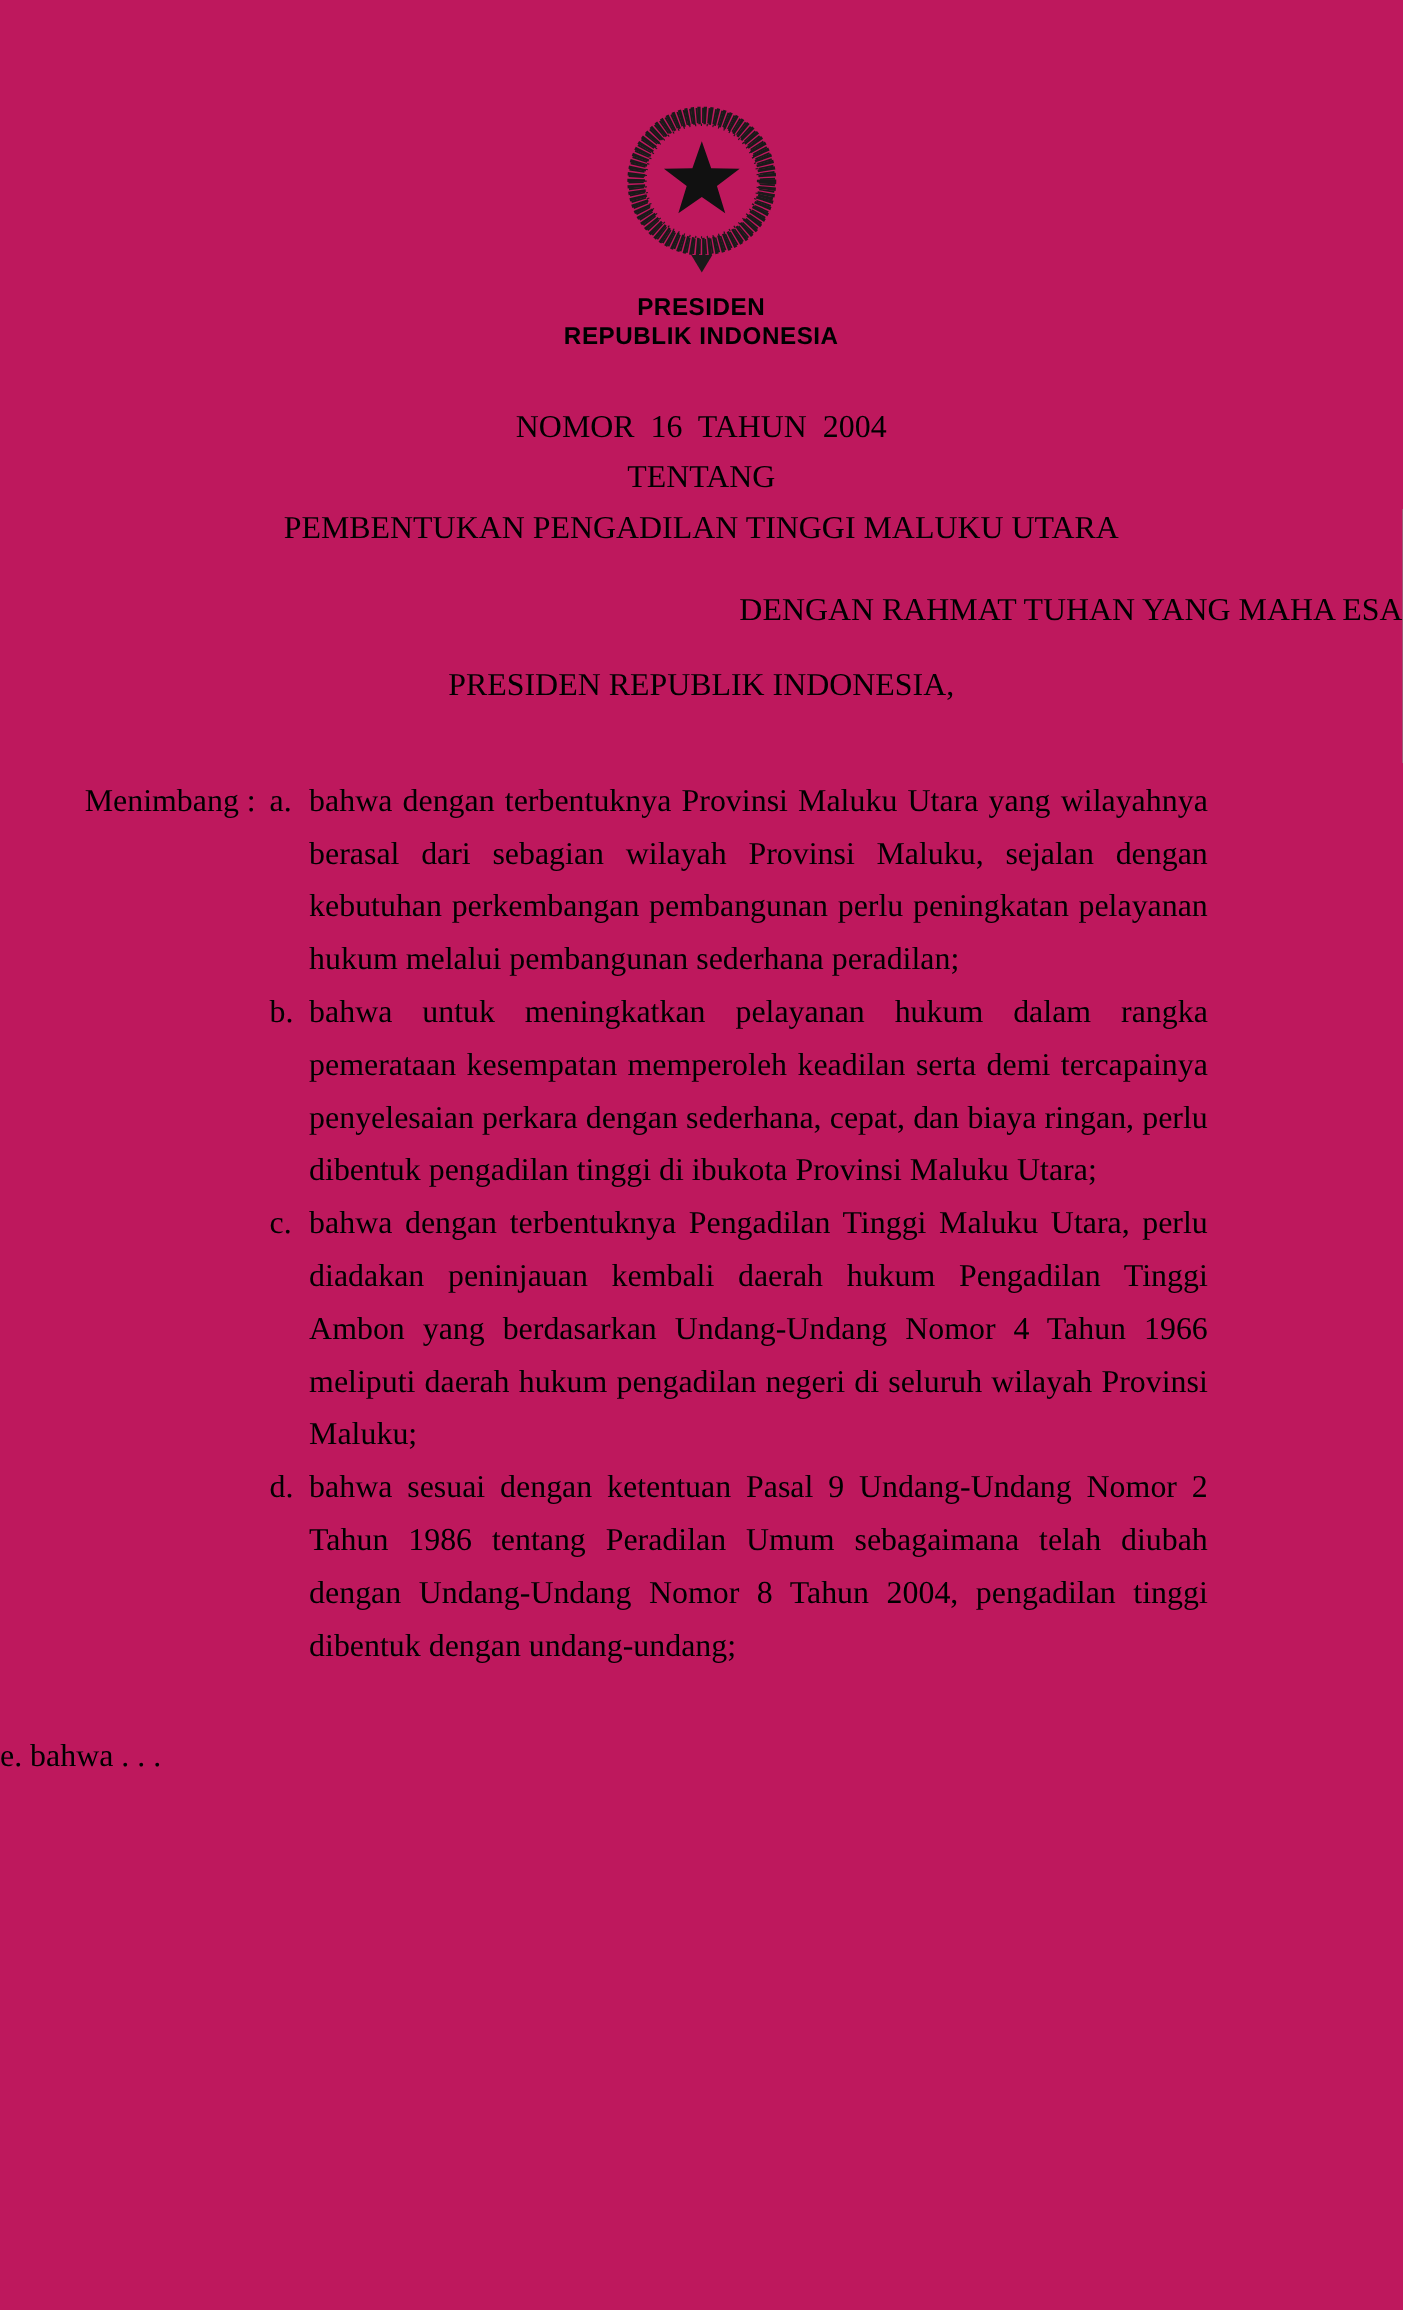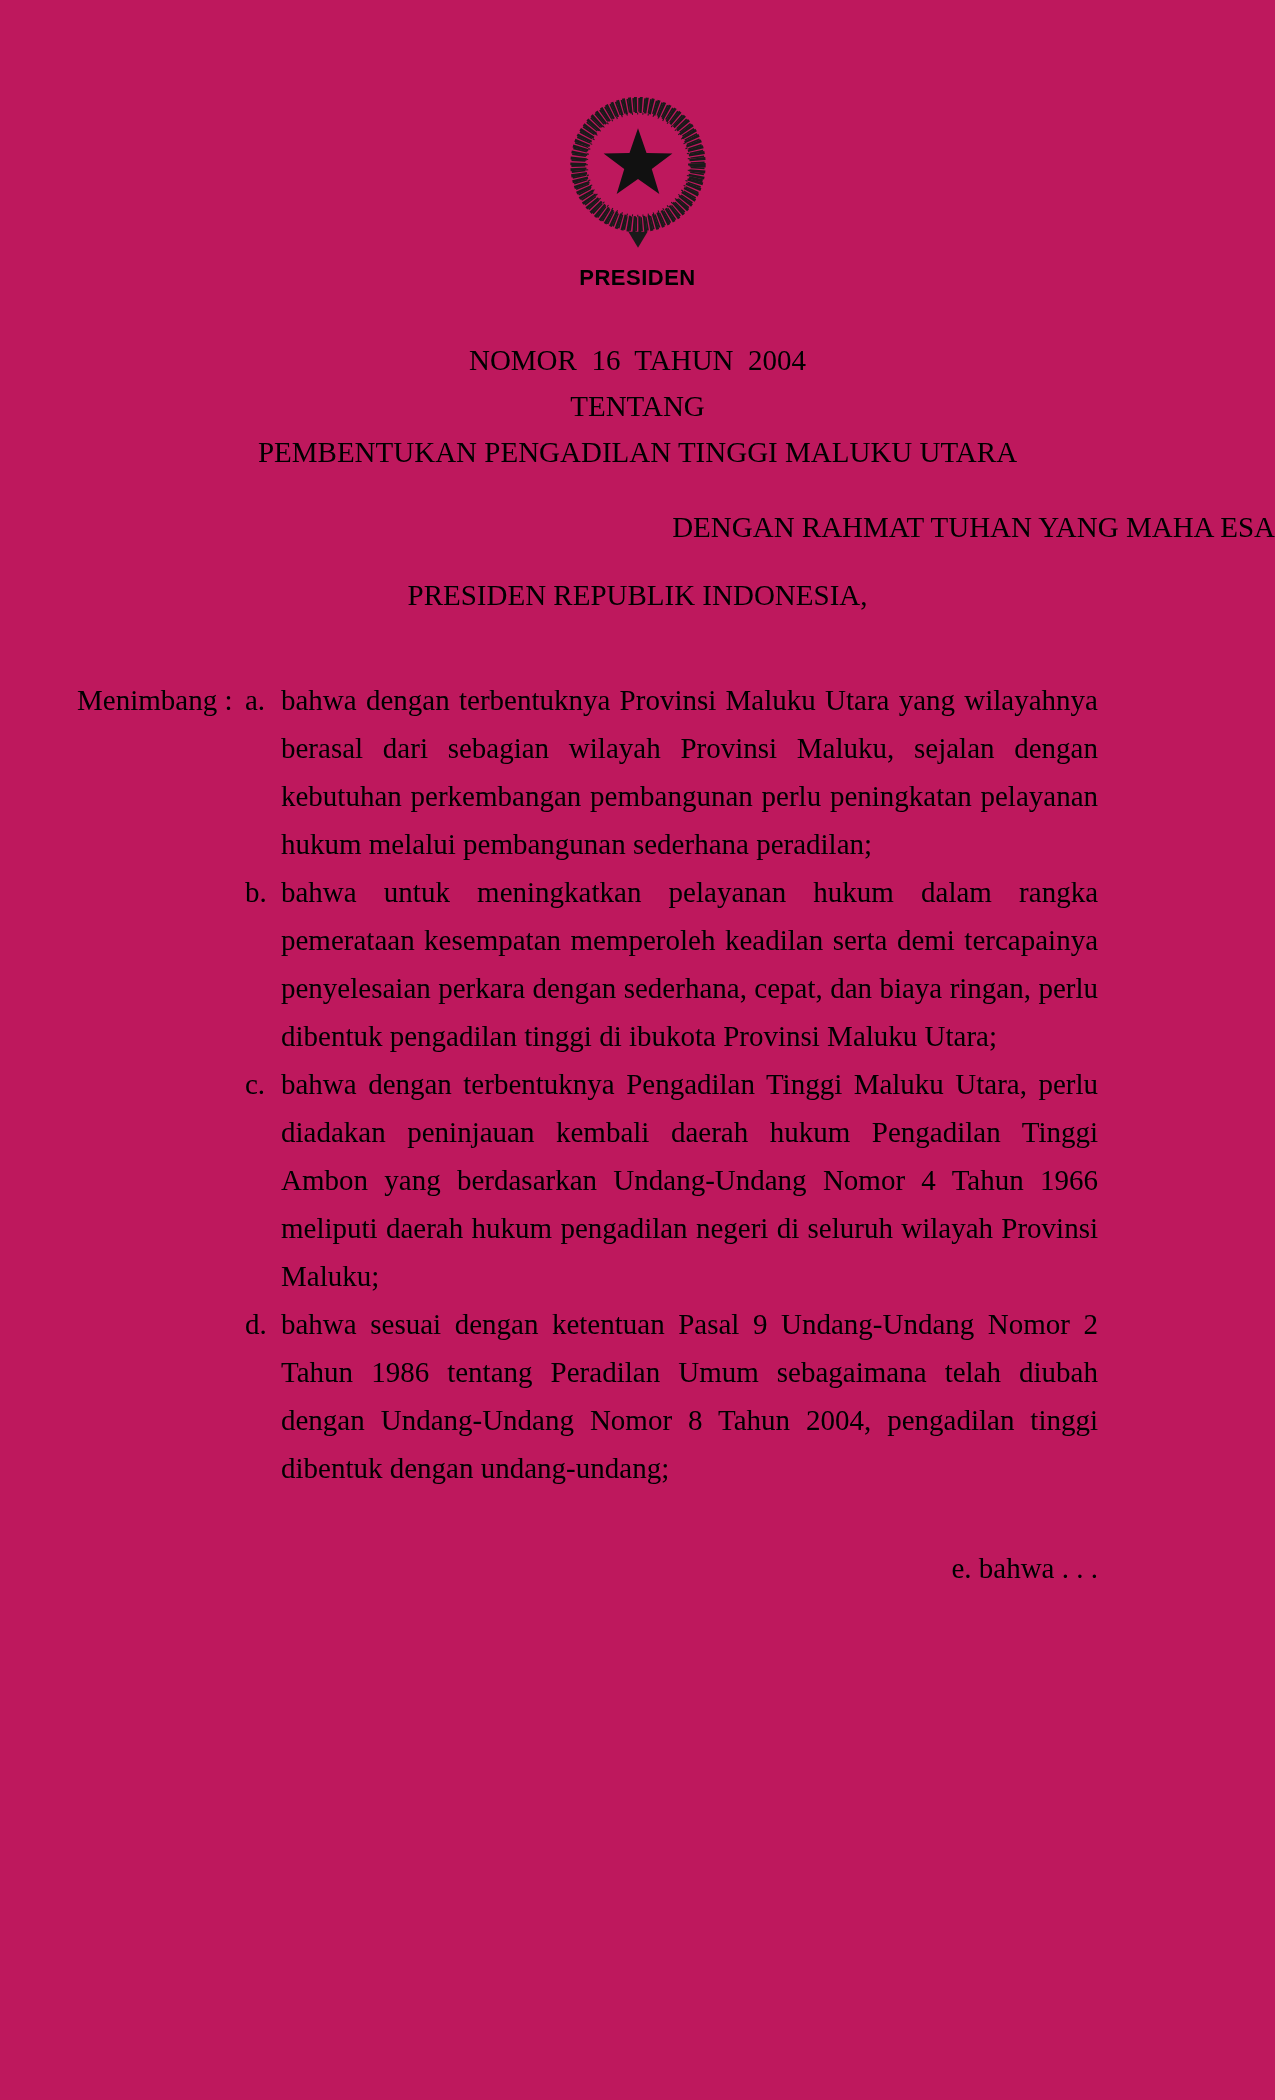--- a/index.html
+++ b/index.html
@@ -64,21 +64,21 @@
     flex: 0 0 36px;
   }
   .item-text {
     flex: 1;
     text-align: justify;
     text-justify: inter-word;
   }
   .catchword {
     margin-top: 52px;
     padding-right: 177px;
-    text-align: right;
+    text-align: left;
     font-size: 29px;
     line-height: 48px;
   }
 </style>
 </head>
 <body>
 
 <div class="page">
 
   <div class="emblem-wrap">
@@ -91,20 +91,21 @@
 
         <path d="M66 133 L75 148 L84 133 Z" fill="#1a1a1a"></path>
 
         <polygon fill="#111111" points="75,36 83.0,59.0 107.3,59.5 87.9,74.2 95.0,97.5 75,83.6 55.0,97.5 62.1,74.2 42.7,59.5 67.0,59.0"></polygon>
       </svg>
     </span>
   </div>
 
   <div class="letterhead">
     <div>PRESIDEN</div>
+    <div>REPUBLIK INDONESIA</div>
   </div>
 
   <div class="title-block">
     <div class="title-line">NOMOR  16  TAHUN  2004</div>
     <div class="title-line">TENTANG</div>
     <div class="title-line">PEMBENTUKAN PENGADILAN TINGGI MALUKU UTARA</div>
   </div>
 
   <div class="invocation">DENGAN RAHMAT TUHAN YANG MAHA ESA</div>
 

